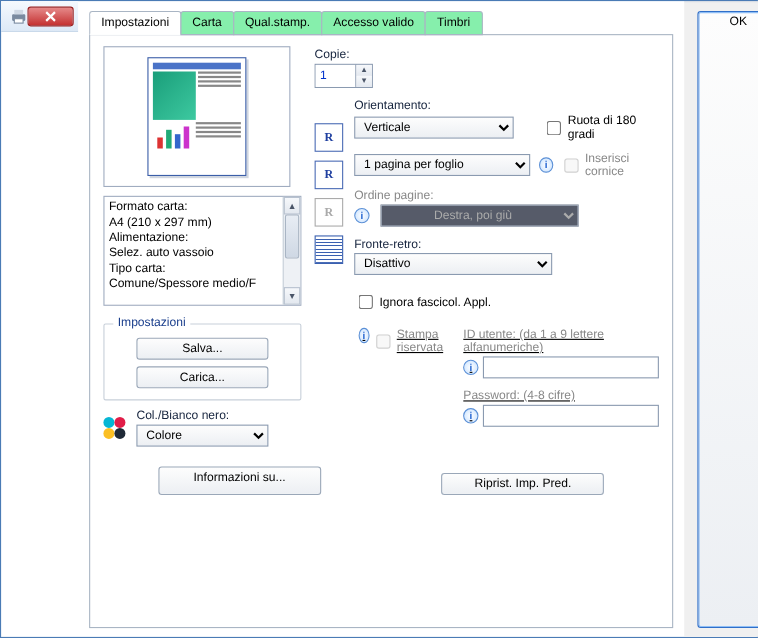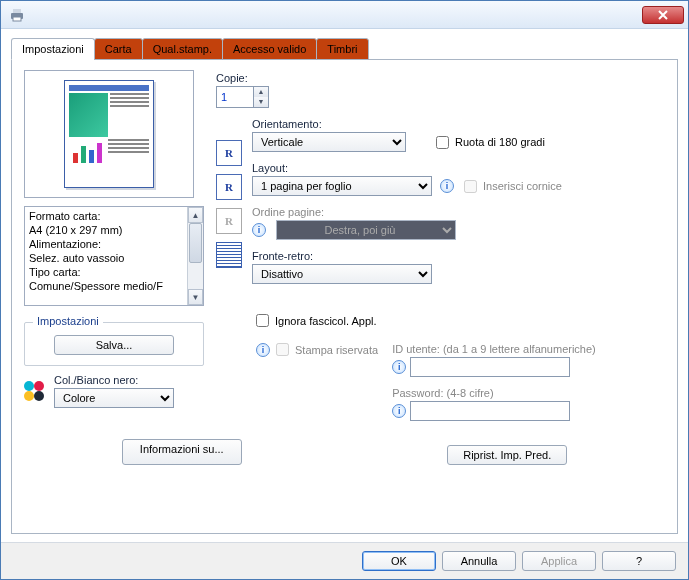--- a/index.html
+++ b/index.html
@@ -1,23 +1,23 @@
 <!DOCTYPE html>
 <html><head>
 <meta charset="utf-8">
 <style>
   * { box-sizing: border-box; font-family: "Segoe UI", Tahoma, sans-serif; font-size: 11px; }
   body { margin: 0; background: #fff; }
-  .window { width: 689px; height: 580px; border: 1px solid #4a7bb5; background: #fff; display: flex; flex-direction: column; }
+  .window { width: 689px; height: 580px; border: 1px solid #4a7bb5; background: #fff; display: flex; flex-direction: row; }
   .titlebar { height: 28px; background: linear-gradient(#f5f9fe, #dde9f7); display: flex; align-items: center; justify-content: space-between; padding: 0 4px; border-bottom: 1px solid #c4d5e8; }
   .titlebar .left { display: flex; align-items: center; gap: 4px; padding-left: 4px; }
   .close-btn { width: 42px; height: 18px; background: linear-gradient(#e68a8a, #c43131); border: 1px solid #9b2020; border-radius: 3px; display: flex; align-items: center; justify-content: center; color: #fff; font-weight: bold; cursor: pointer; }
   .content { flex: 1; padding: 8px 10px 8px 10px; display: flex; flex-direction: column; }
   .tabs { display: flex; position: relative; top: 1px; z-index: 2; }
-  .tab { padding: 4px 10px; border: 1px solid #a9b5c4; background: #c2410c; border-top-left-radius: 3px; border-top-right-radius: 3px; margin-right: -1px; cursor: pointer; }
+  .tab { padding: 4px 10px; border: 1px solid #a9b5c4; background: #86efac; border-top-left-radius: 3px; border-top-right-radius: 3px; margin-right: -1px; cursor: pointer; }
   .tab.active { background: #fff; border-bottom: 1px solid #fff; }
   .panel { flex: 1; border: 1px solid #a9b5c4; background: #fff; padding: 10px 12px 12px 12px; position: relative; }
   .main-area { display: flex; gap: 12px; }
   .leftcol { width: 180px; display: flex; flex-direction: column; gap: 8px; }
   .preview { width: 170px; height: 128px; border: 1px solid #a0acc0; background: #fff; display: flex; align-items: center; justify-content: center; }
   .preview-page { width: 90px; height: 108px; border: 1px solid #3b5ea8; background: #fff; box-shadow: 2px 2px 0 #d0d6e0; padding: 4px; display: flex; flex-direction: column; gap: 2px; }
   .preview-bar { height: 6px; background: #4a73c7; }
   .preview-row { display: flex; gap: 2px; flex: 1; }
   .preview-img { flex: 1; background: linear-gradient(135deg,#1a9e7a,#3dc9a0); }
   .preview-lines { flex: 1; display: flex; flex-direction: column; gap: 2px; }
@@ -53,29 +53,29 @@
   .row-icon { width: 26px; height: 26px; border: 1px solid #4a6bb5; display: flex; align-items: center; justify-content: center; background: #fff; color: #2040a0; font-weight: bold; font-family: Georgia, serif; }
   .row-icon.disabled { border-color: #aaa; color: #aaa; }
   .row-icon.doc { background: repeating-linear-gradient(#fff,#fff 2px,#3a60b0 2px,#3a60b0 3px); border-color:#3a60b0;}
   .midwrap { display: flex; }
   .fields-right { flex: 1; }
   .inline { display: flex; align-items: center; gap: 8px; }
   .info-icon { width: 14px; height: 14px; border-radius: 50%; background: radial-gradient(#fff,#c5e0ff); border:1px solid #5a8fd6; color:#1a5fd0; font-weight:bold; font-size:9px; display:inline-flex; align-items:center; justify-content:center; margin-right:2px;}
   input[type=checkbox] { width:13px; height:13px; margin:0 4px 0 0; vertical-align:middle;}
   .chk-label { display:inline-flex; align-items:center; gap:2px;}
   .chk-label.disabled { color:#888; }
-  .lower-section { margin-top: 20px; padding-left: 40px; }
+  .lower-section { margin-top: 8px; padding-left: 40px; text-decoration: underline; }
   .id-block { display:flex; gap:14px; margin-top:14px;}
   .id-left { display:flex; align-items:flex-start; gap:4px; }
   .id-right { flex:1; }
   .id-label { color:#888; margin-bottom:2px; }
   .id-field { display:flex; align-items:center; gap:2px; }
   .id-field input { width: 160px; }
   .bottom-panel-btns { display:flex; justify-content:flex-end; gap:10px; margin-top: 18px; }
-  .bottom-panel-btns .btn { width: 120px; }
+  .bottom-panel-btns .btn { width: 148px; }
   .dialog-btns { display:flex; justify-content:flex-end; gap:6px; padding: 8px 12px; background:#f0f0f0; border-top:1px solid #d5dbe3;}
   .dialog-btns .dbtn { min-width: 74px; padding: 3px 14px; background: linear-gradient(#fdfdfd,#eceff3); border:1px solid #9aa7b8; border-radius:3px; text-align:center; cursor:pointer;}
   .dialog-btns .dbtn.primary { border:1px solid #2f6fc9; box-shadow: 0 0 0 1px #8fbef5 inset; }
   .dialog-btns .dbtn.disabled { color:#999; }
 </style>
 </head>
 <body>
 
 <div class="window">
   <div class="titlebar">
@@ -148,20 +148,21 @@
               <div class="scroll-track">
                   <div class="scroll-thumb"></div>
                 </div>
               <div class="scroll-btn">▼</div>
             </div>
           </div>
 
           <div class="group">
             <div class="group-title">Impostazioni</div>
             <div class="btn">Salva...</div>
+            <div class="btn">Carica...</div>
           </div>
 
           <div class="color-row">
             <div class="color-icon">
               <span style="background:#06b6d4"></span>
                 <span style="background:#e11d48"></span>
               <span style="background:#fbbf24"></span>
                 <span style="background:#1f2937"></span>
             </div>
             <div class="color-col">
@@ -195,21 +196,20 @@
                 <div class="field-label">Orientamento:</div>
                 <div class="inline">
                   <select style="width:154px"><option>Verticale</option></select>
                   <label class="chk-label" style="margin-left:22px">
                       <input type="checkbox" style="">
                       <span>Ruota di 180 gradi</span>
                     </label>
                 </div>
               </div>
               <div class="field">
-                <div class="field-label">Layout:</div>
                 <div class="inline">
                   <select style="width:180px"><option>1 pagina per foglio</option></select>
                   <span class="info-icon">i</span>
                   <label class="chk-label disabled">
                       <input type="checkbox" disabled="" style="">
                       <span>Inserisci cornice</span>
                     </label>
                 </div>
               </div>
               <div class="field">

